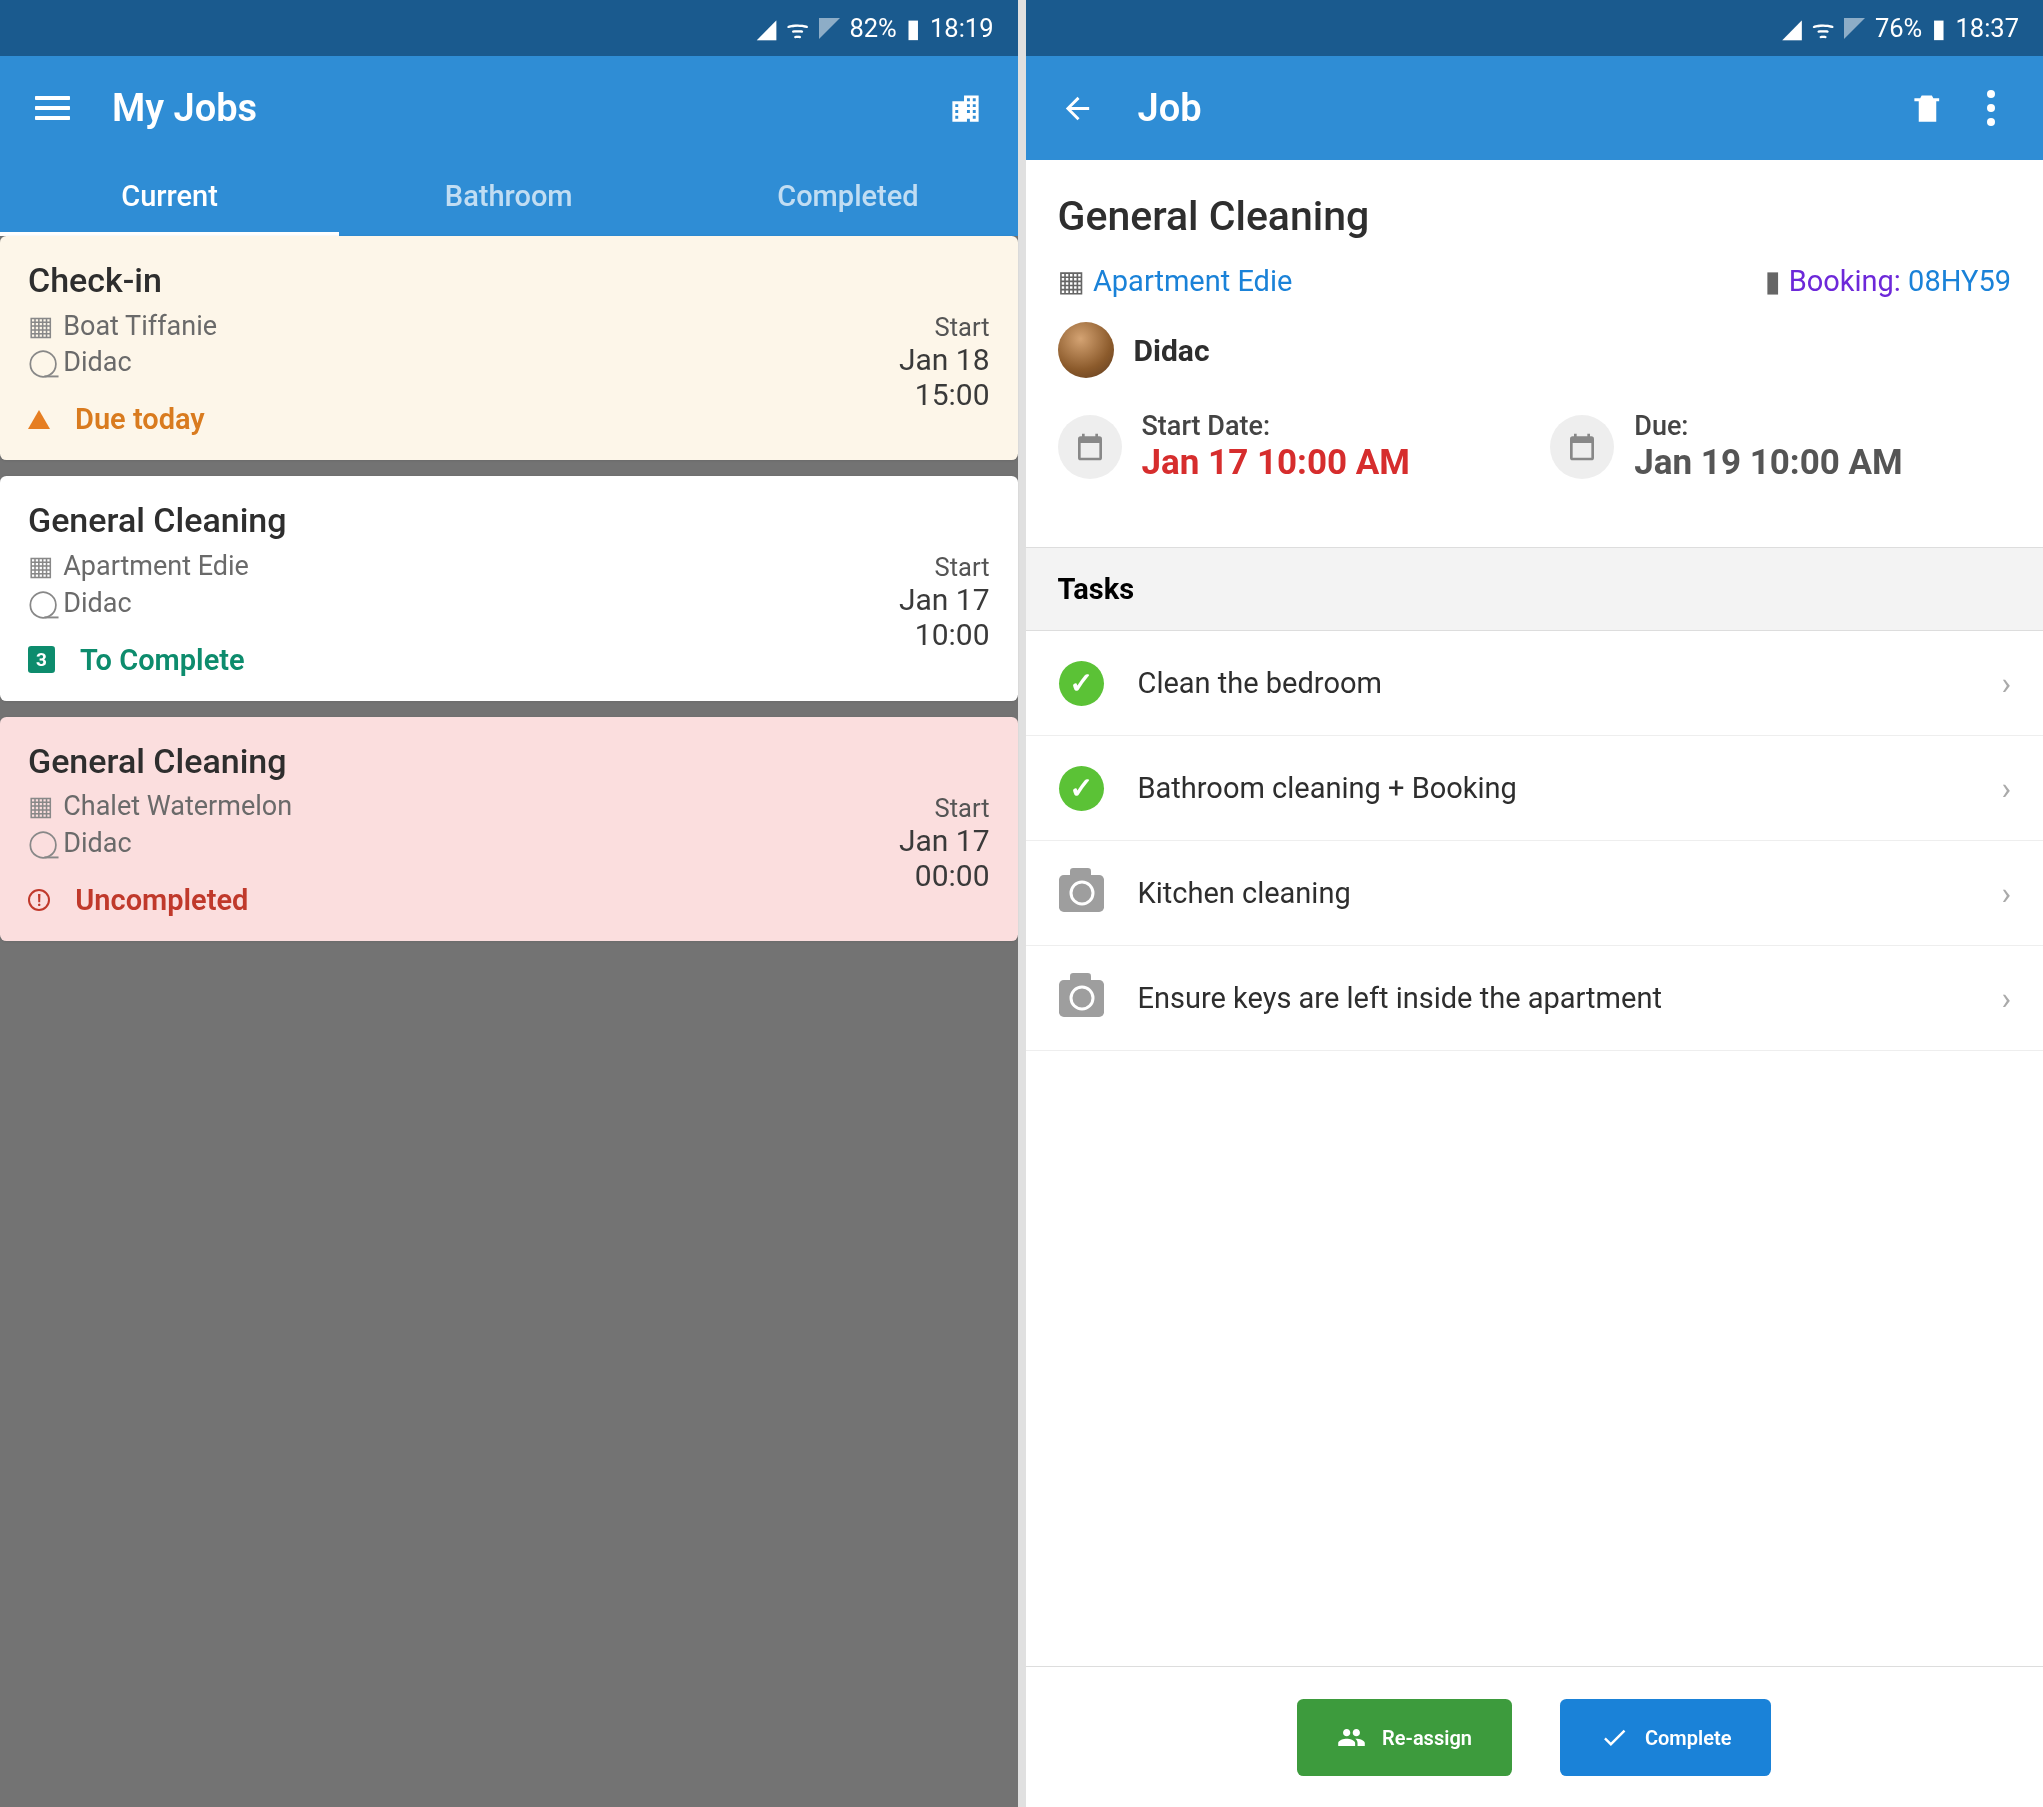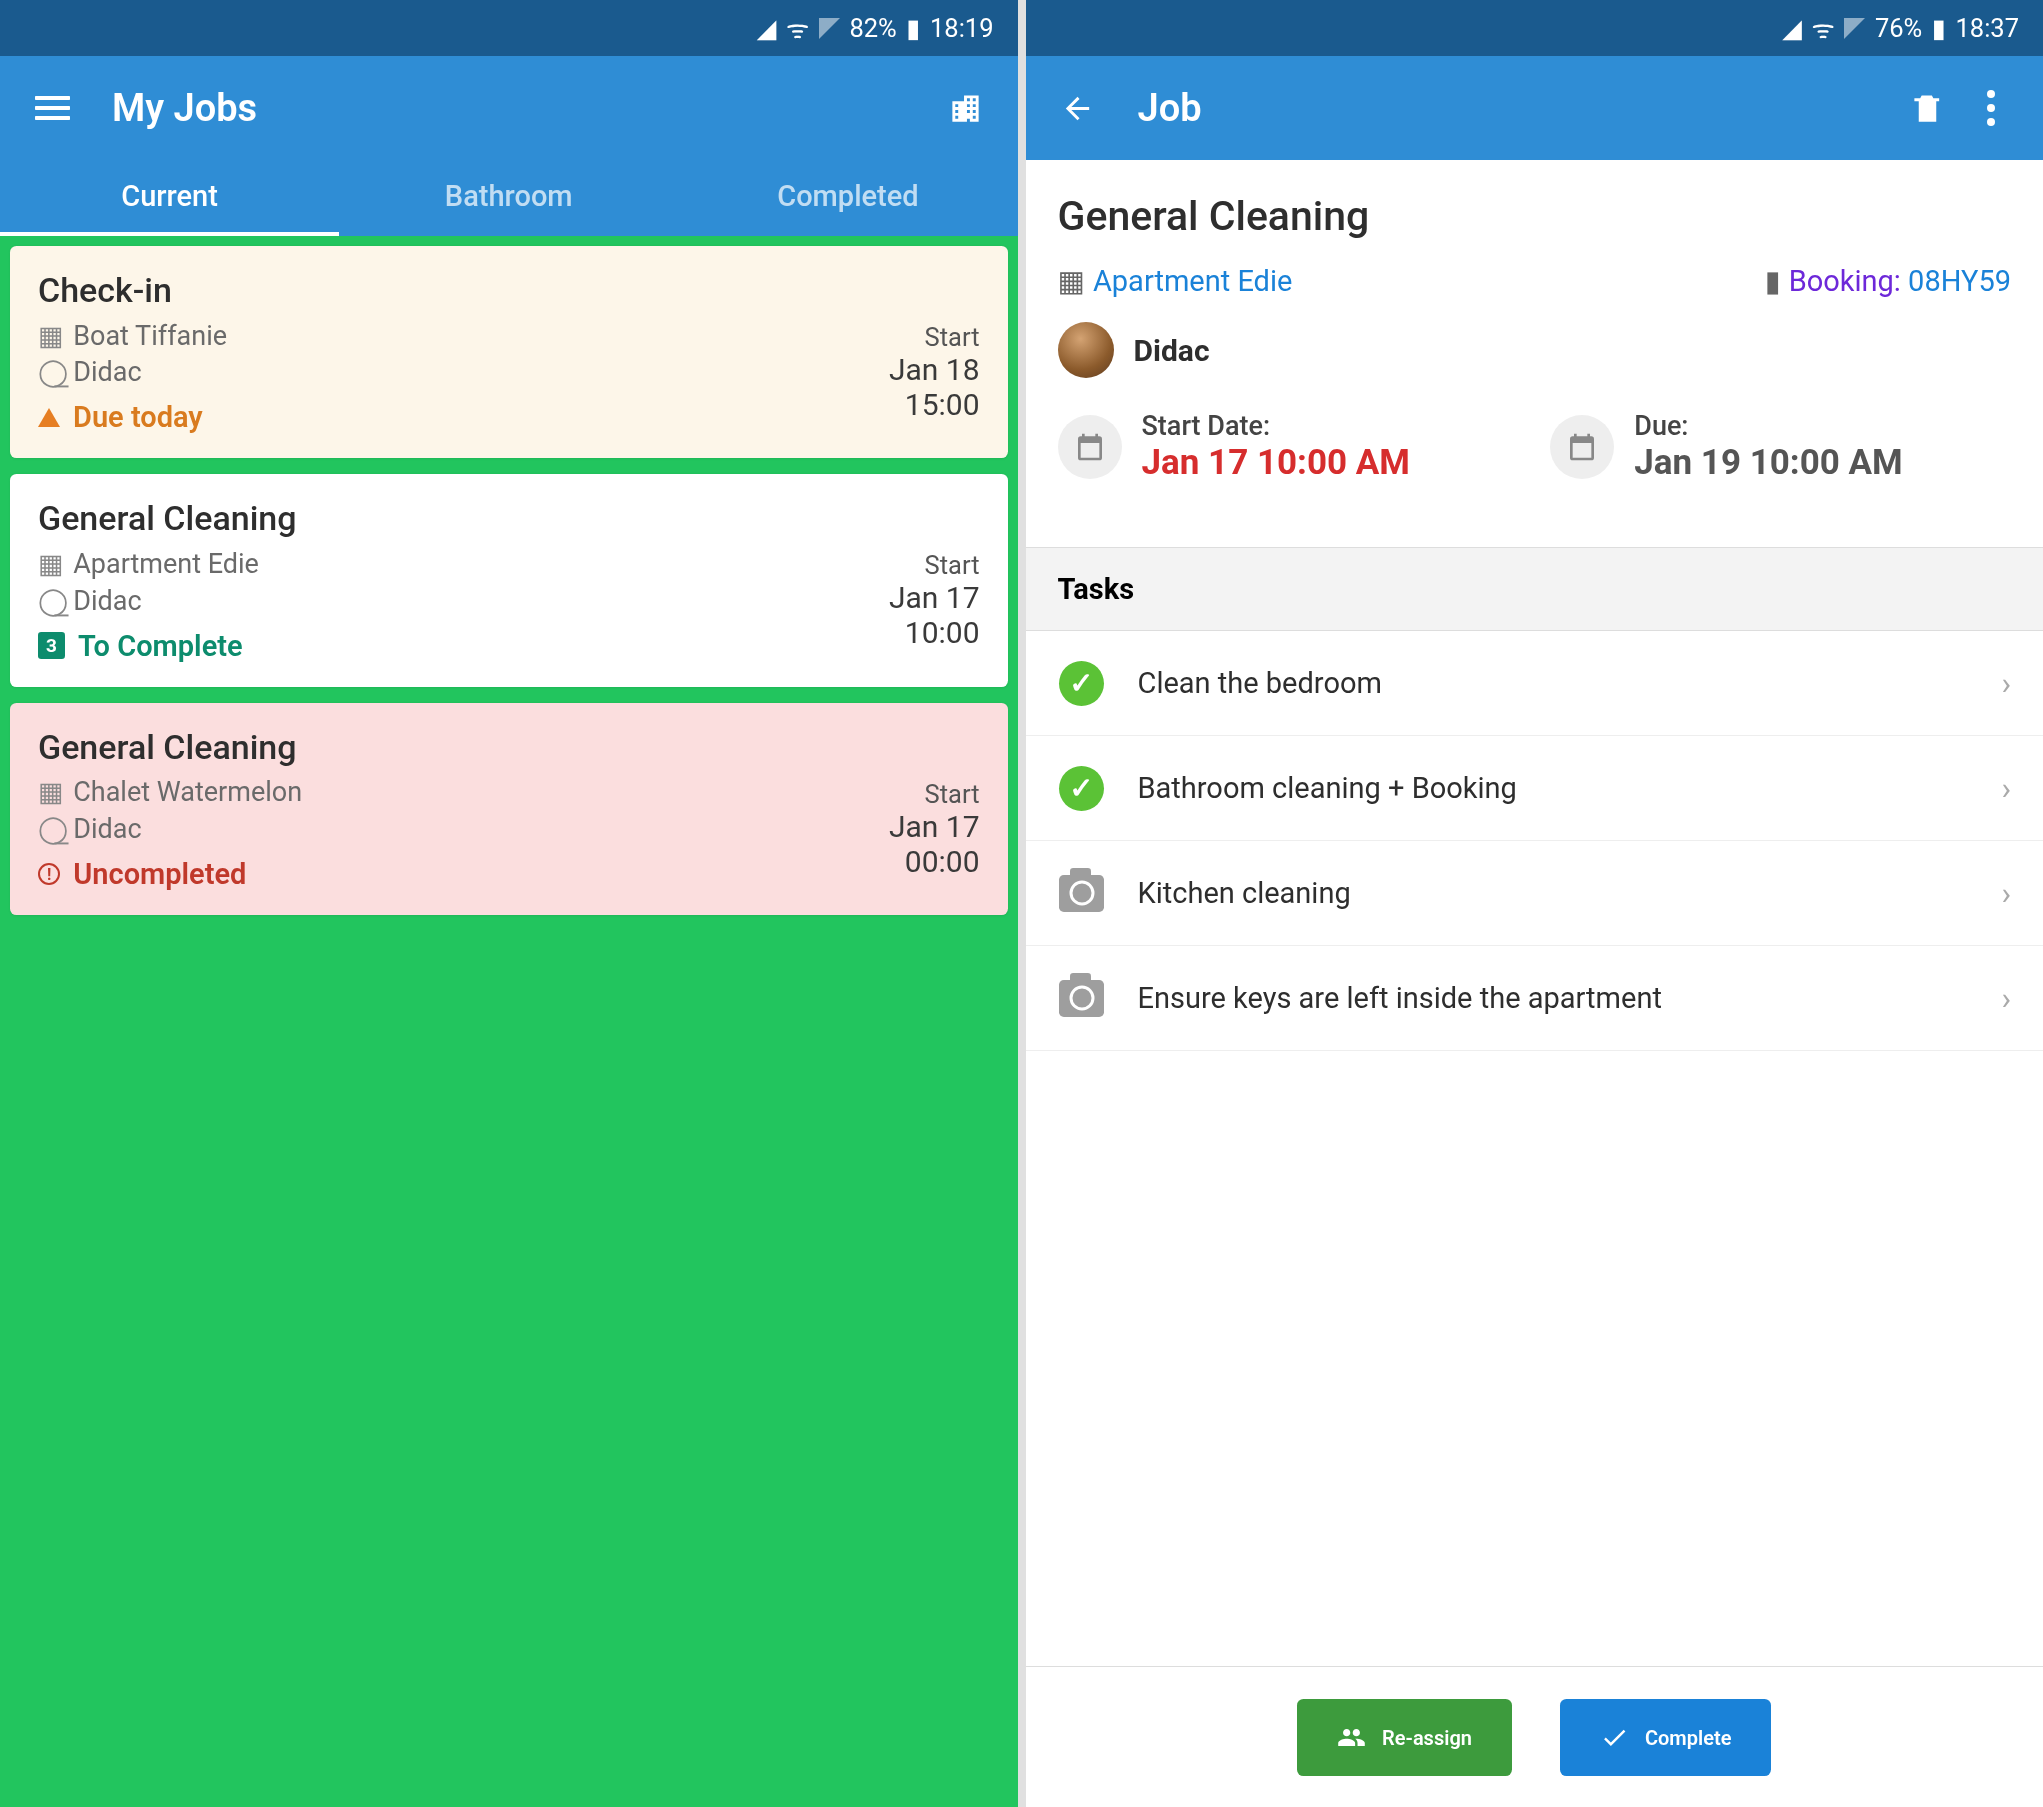--- a/index.html
+++ b/index.html
@@ -16,28 +16,28 @@
   
   .hamburger { display: flex; flex-direction: column; gap: 6.4px; }
   .hamburger span { width: 35px; height: 4px; background: #fff; border-radius: 0.8px; }
   
   .building-icon svg { width: 35px; height: 35px; fill: #fff; }
   
   .tabs { background: #2f8dd5; display: flex; height: 76px; }
   .tab { flex: 1; display: flex; align-items: center; justify-content: center; color: rgba(255,255,255,0.7); font-size: 29px; font-weight: 500; border-bottom: 4.8px solid transparent; }
   .tab.active { color: #fff; border-bottom-color: #fff; }
   
-  .job-list { flex: 1; background: #22c55e; padding: 10px; display: flex; flex-direction: column; gap: 16px; }
+  .job-list { flex: 1; background: #737373; padding: 0; display: flex; flex-direction: column; gap: 16px; }
   .job-card { background: #fff; border-radius: 6.4px; padding: 24px 28px; position: relative; box-shadow: 0 0.8px 2.4px rgba(0,0,0,0.08); }
   .job-card.warn { background: #fdf6e9; }
   .job-card.error { background: #fbdede; }
   .job-card .jtitle { font-size: 34px; font-weight: 500; color: #2e2e2e; margin-bottom: 9.6px; }
   .meta-row { display: flex; align-items: center; gap: 11.2px; font-size: 27px; color: #6a6a6a; margin-bottom: 4.8px; }
   .meta-row .micon { width: 24px; color: #888; }
-  .status-row { display: flex; align-items: center; gap: 13px; font-size: 29px; font-weight: 600; margin-top: 12px; }
+  .status-row { display: flex; align-items: center; gap: 25px; font-size: 29px; font-weight: 600; margin-top: 24px; }
   .status-row.warn { color: #d97b1f; }
   .status-row.todo { color: #0d8c6d; }
   .status-row.err { color: #c0392b; }
   .badge-count { background: #0d8c6d; color: #fff; width: 27px; height: 27px; border-radius: 3.2px; display: flex; align-items: center; justify-content: center; font-size: 19px; font-weight: 700; }
   .start-block { position: absolute; right: 28px; top: 76px; text-align: right; color: #3a3a3a; }
   .start-block .lbl { font-size: 25.5px; color: #555; }
   .start-block .date { font-size: 30px; }
   .start-block .time { font-size: 30px; }
   
   

